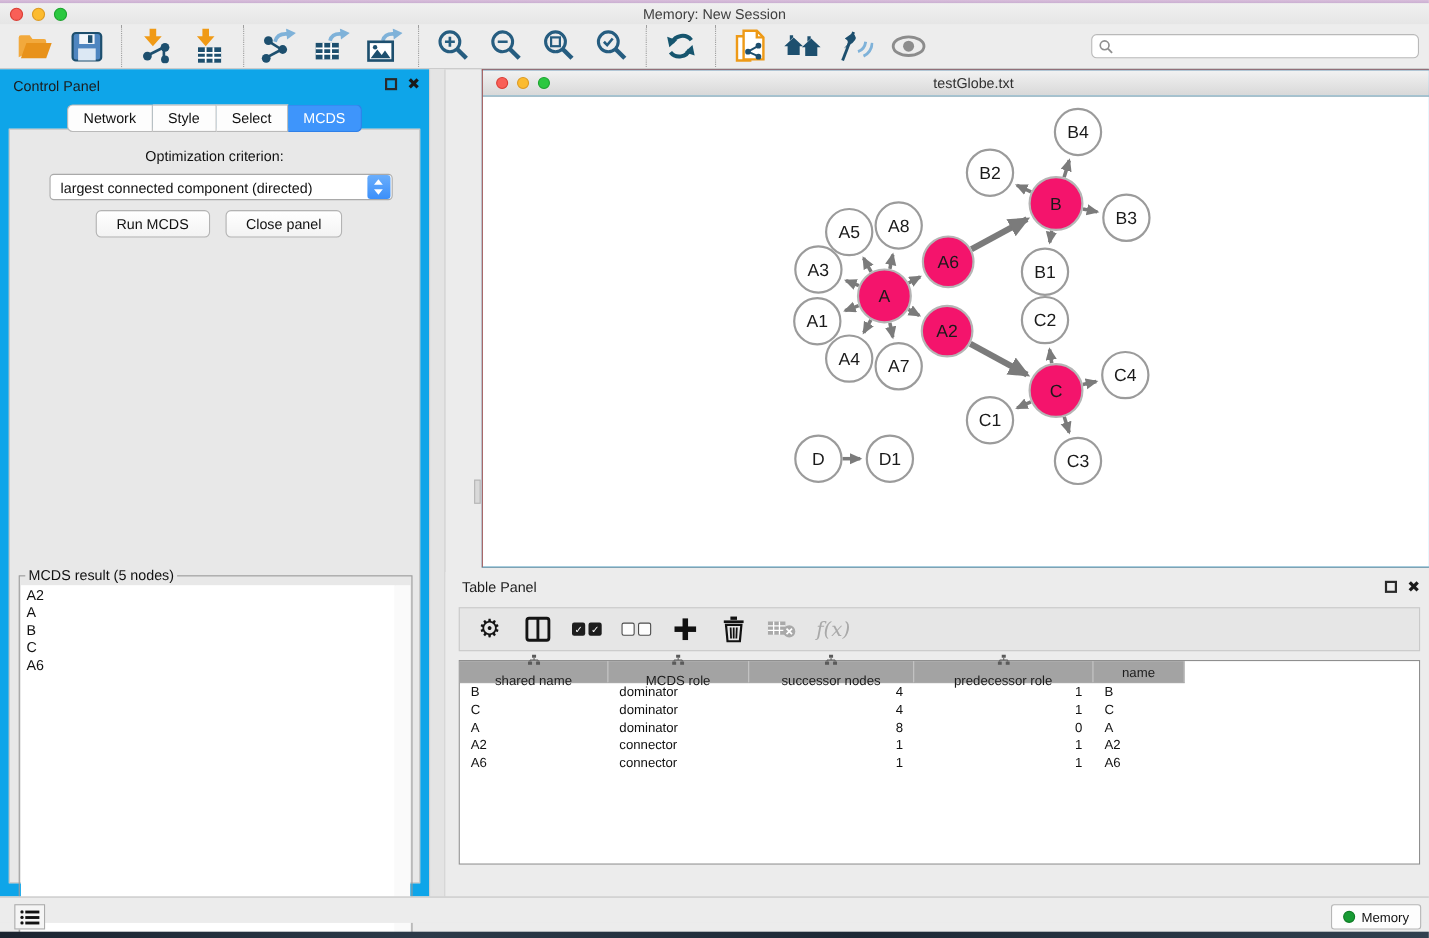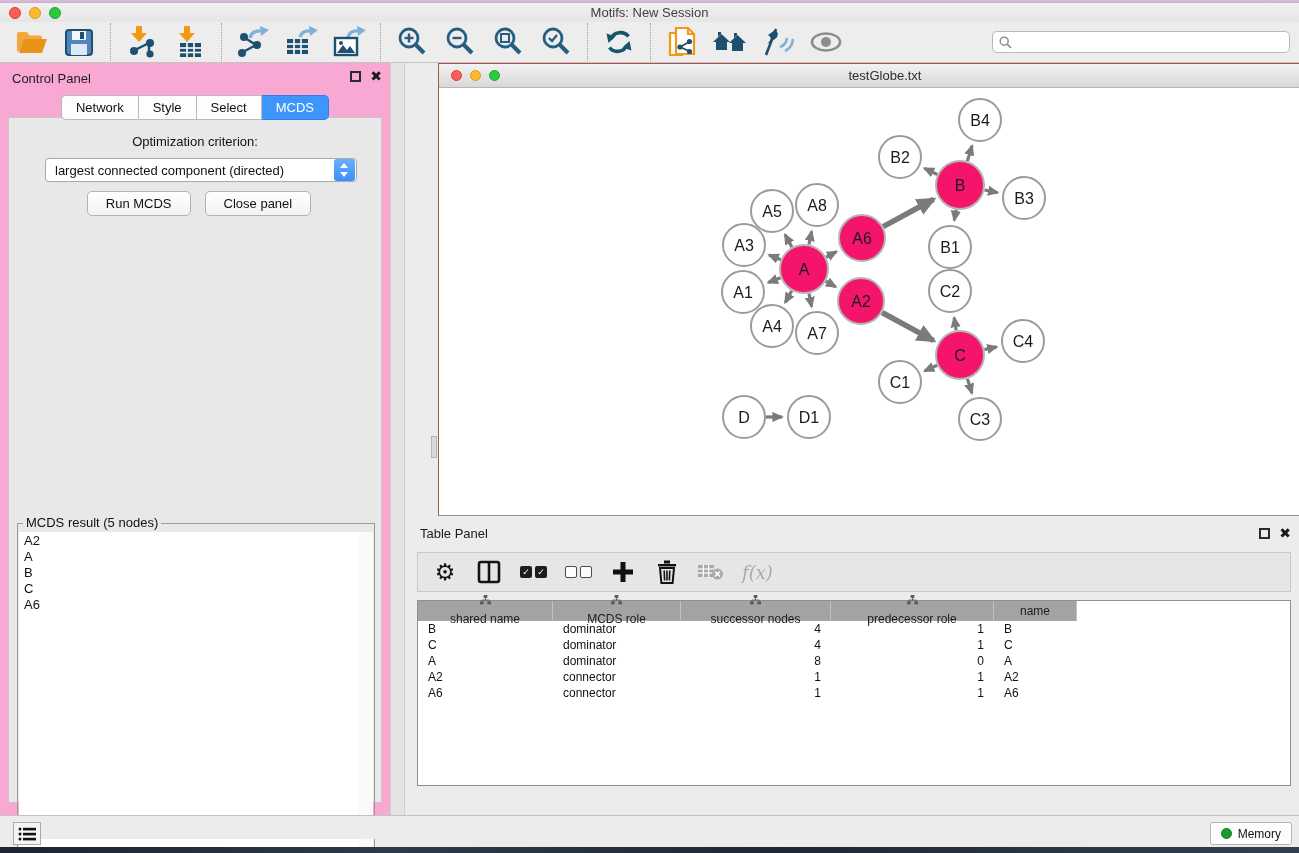--- a/index.html
+++ b/index.html
@@ -18,21 +18,21 @@
 
   
   .toolbar { position:absolute; left:0; top:22px; width:1299px; height:41px; background:#ededed; border-bottom:1px solid #c3c3c3; display:flex; align-items:center; }
   .tb-group { display:flex; align-items:center; gap:12px; padding:0 13px; height:41px; }
   .tb-sep { height:38px; border-left:1px dotted #9f9f9f; }
   .tb-btn { width:36px; height:34px; display:flex; align-items:center; justify-content:center; cursor:default; }
   .searchbox { margin-left:auto; margin-right:9px; width:298px; height:22px; background:#fff; border:1px solid #b9b9b9; border-radius:5px; display:flex; align-items:center; padding:0 6px; }
   .searchbox input { border:none; outline:none; flex:1; font-size:12px; margin-left:5px; background:transparent; font-family:inherit; }
 
   
-  .control-panel { position:absolute; left:0; top:63px; width:390px; height:752px; background:#f9a8d4;padding-left:40px; }
+  .control-panel { position:absolute; left:0; top:63px; width:390px; height:752px; background:#0ea5e9;padding-left:40px; }
   .divider-v { position:absolute; left:390px; top:63px; width:15px; height:752px; background:#e4e4e4; border-left:1px solid #cfcfcf; border-right:1px solid #cfcfcf; }
   .cp-header { position:absolute; left:0; top:0; width:100%; height:30px; }
   .cp-header .cp-title { position:absolute; left:12px; top:8px; font-size:13px; color:#1c1c1c; }
   .panel-head-icons { position:absolute; right:8px; top:8px; display:flex; gap:9px; align-items:center; }
   .float-ic { width:11px; height:11px; border:2px solid #2a2a2a; }
   .close-ic { font-size:14px; font-weight:bold; color:#1a1a1a; line-height:11px; }
 
   .cp-tabs { position:absolute; left:0; top:32px; width:100%; display:flex; justify-content:center; z-index:3; }
   .tab { padding:4px 14px; font-size:13px; background:#fdfdfd; border:1px solid #b9b9b9; border-left:none; color:#111; }
   .tab:first-child { border-left:1px solid #b9b9b9; border-radius:5px 0 0 5px; }
@@ -100,21 +100,21 @@
 </head>
 <body>
 
 <div class="top-strip"></div>
 <div class="titlebar">
   <div class="lights">
     <div class="light red"></div>
     <div class="light yellow"></div>
     <div class="light green"></div>
   </div>
-  <div class="title">Motifs: New Session</div>
+  <div class="title">Memory: New Session</div>
 </div>
 
 <div class="toolbar">
   <div class="tb-group">
     <div class="tb-btn">
         <span>
       <svg width="33" height="28" viewBox="0 0 33 28">
             <path d="M2 24 V6 q0-2 2-2 h8 l2.5 3.5 H25 q2 0 2 2 V12" fill="#f2a93c"></path>
             <path d="M4 25 L9 11 H32 L27 25 Z" fill="#e8921a"></path>
           </svg>

